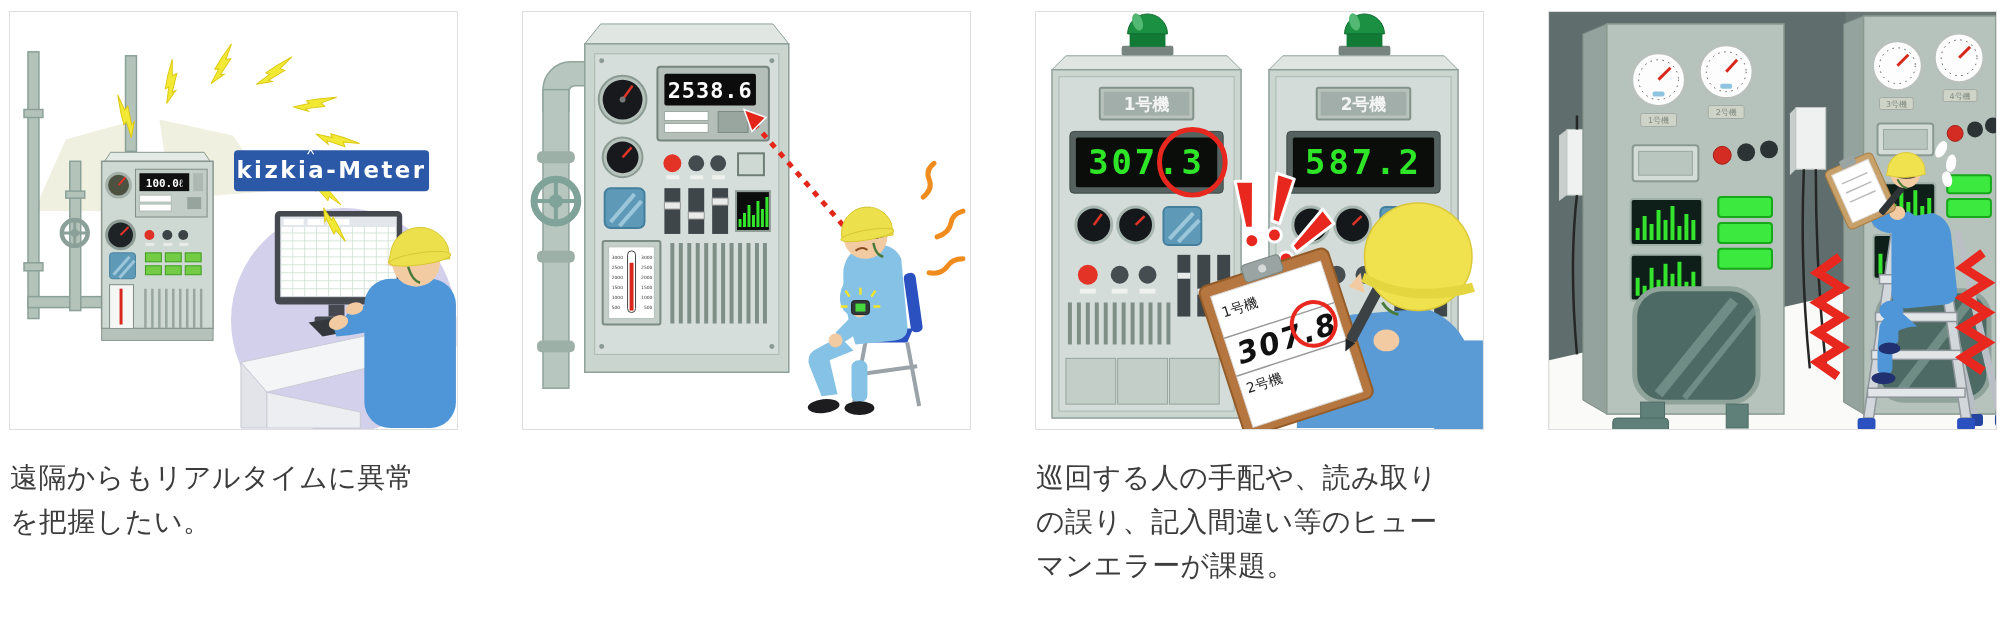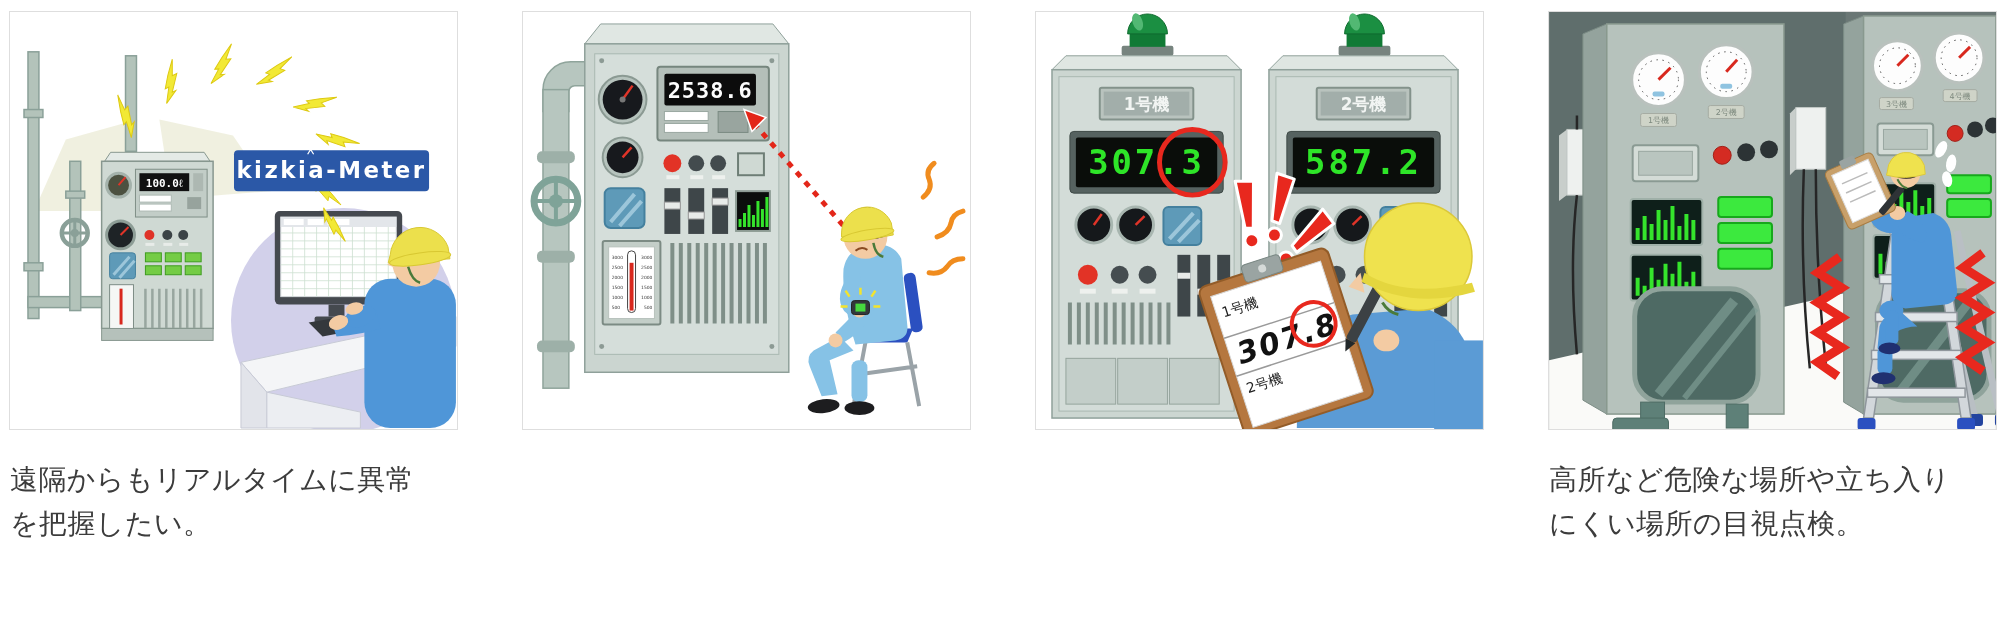--- a/index.html
+++ b/index.html
@@ -1,21 +1,21 @@
 <!DOCTYPE html>
 <html><head>
 <meta charset="utf-8">
 <style>
   html,body{margin:0;padding:0;background:#fff;}
   body{width:2000px;height:636px;overflow:hidden;font-family:"Liberation Sans",sans-serif;}
   .cards{display:flex;gap:64px;padding:11px 0 0 9px;}
   .card{flex:0 0 449px;width:449px;}
   .fig{width:449px;height:419px;border:1px solid #dedede;box-sizing:border-box;background:#fff;}
   .fig svg{display:block;width:100%;height:100%;}
-  .caption{margin:28px 0 0 1px;width:414px;font-size:28px;line-height:44px;color:#3c3c3c;letter-spacing:.4px;word-break:break-all;}
+  .caption{margin:28px 0 0 1px;width:414px;font-size:28px;line-height:44px;color:#3c3c3c;letter-spacing:.4px;word-break:break-all;font-family:Liberation Mono, monospace;}
   svg text{font-family:"DejaVu Sans",sans-serif;}
   svg text.seg{font-family:"DejaVu Sans Mono",monospace;font-weight:700;}
   svg text.hand{font-style:italic;font-weight:700;}
 </style>
 </head>
 <body>
 
 <div class="cards">
 
   <section class="card">
@@ -414,20 +414,21 @@
           <ellipse cx="352" cy="330" rx="13" ry="11" fill="#f3cba3"></ellipse>
           <circle cx="380" cy="266" r="30" fill="#1c1c1e"></circle>
           <g>
             <circle cx="384" cy="246" r="54" fill="#efe24e" stroke="#dbc838" stroke-width="1.5"></circle>
             <path d="M330,262 q40,26 108,10 l3,9 q-62,18 -114,-10 z" fill="#e4d63e"></path>
           </g>
           <path d="M348,292 q6,10 16,12" stroke="#4a7a3a" stroke-width="3" fill="none"></path>
         </g>
       </svg>
     </div>
+    <p class="caption">巡回する人の手配や、読み取りの誤り、記入間違い等のヒューマンエラーが課題。</p>
   </section>
 
   <section class="card">
     <div class="fig">
       <svg viewBox="0 0 449 419">
         <g>
           <rect x="0" y="0" width="449" height="419" fill="#5f6e6c"></rect>
           <polygon points="298,0 449,0 449,419 298,419" fill="#6a7775"></polygon>
         </g>
         <polygon points="0,350 449,248 449,419 0,419" fill="#fafaf8"></polygon>
@@ -565,16 +566,15 @@
           <g fill="#ffffff">
             <ellipse cx="394" cy="138" rx="5" ry="9" transform="rotate(28 394 138)"></ellipse>
             <ellipse cx="404" cy="152" rx="5" ry="9" transform="rotate(10 404 152)"></ellipse>
             <ellipse cx="400" cy="168" rx="5" ry="8" transform="rotate(-12 400 168)"></ellipse>
           </g>
         </g>
         <path d="M292,246 l-22,16 24,15 -24,15 24,15 -24,15 24,15 -24,15 20,14" fill="none" stroke="#e8281e" stroke-width="9" stroke-linejoin="miter"></path>
         <path d="M436,242 l-20,15 24,15 -24,15 24,15 -24,15 24,15 -24,15 20,14" fill="none" stroke="#e8281e" stroke-width="9" stroke-linejoin="miter"></path>
       </svg>
     </div>
-    <p class="caption">高所など危険な場所や立ち入りにくい場所の目視点検。</p>
   </section>
 
 </div>
 
 </body></html>

